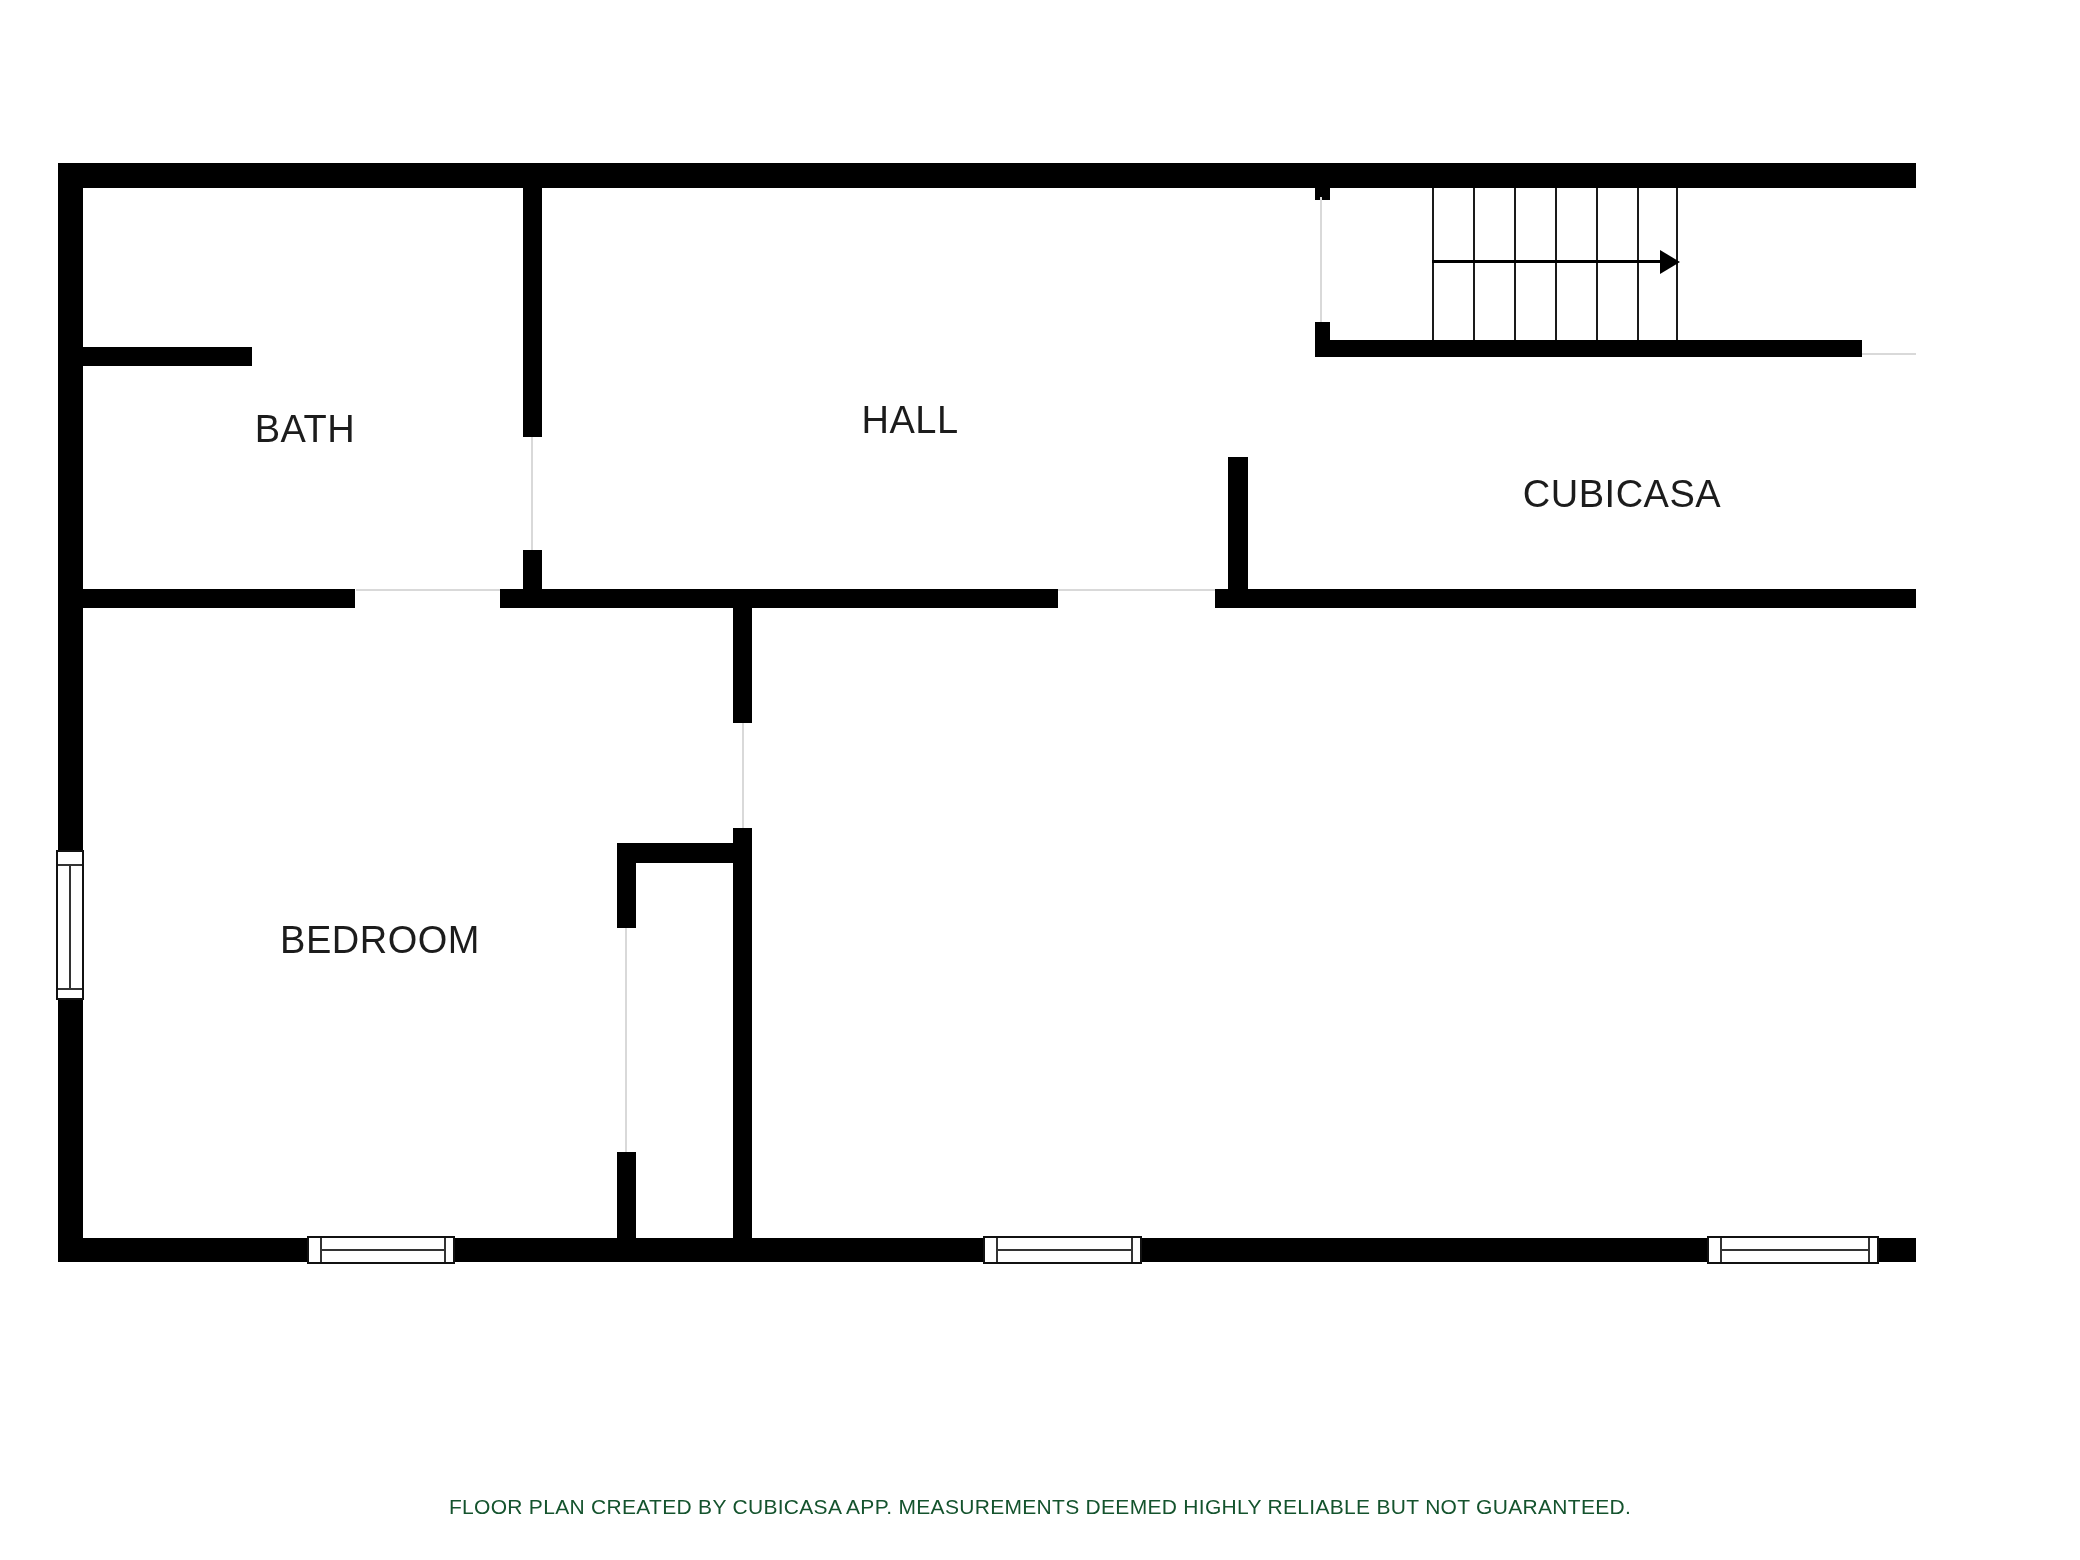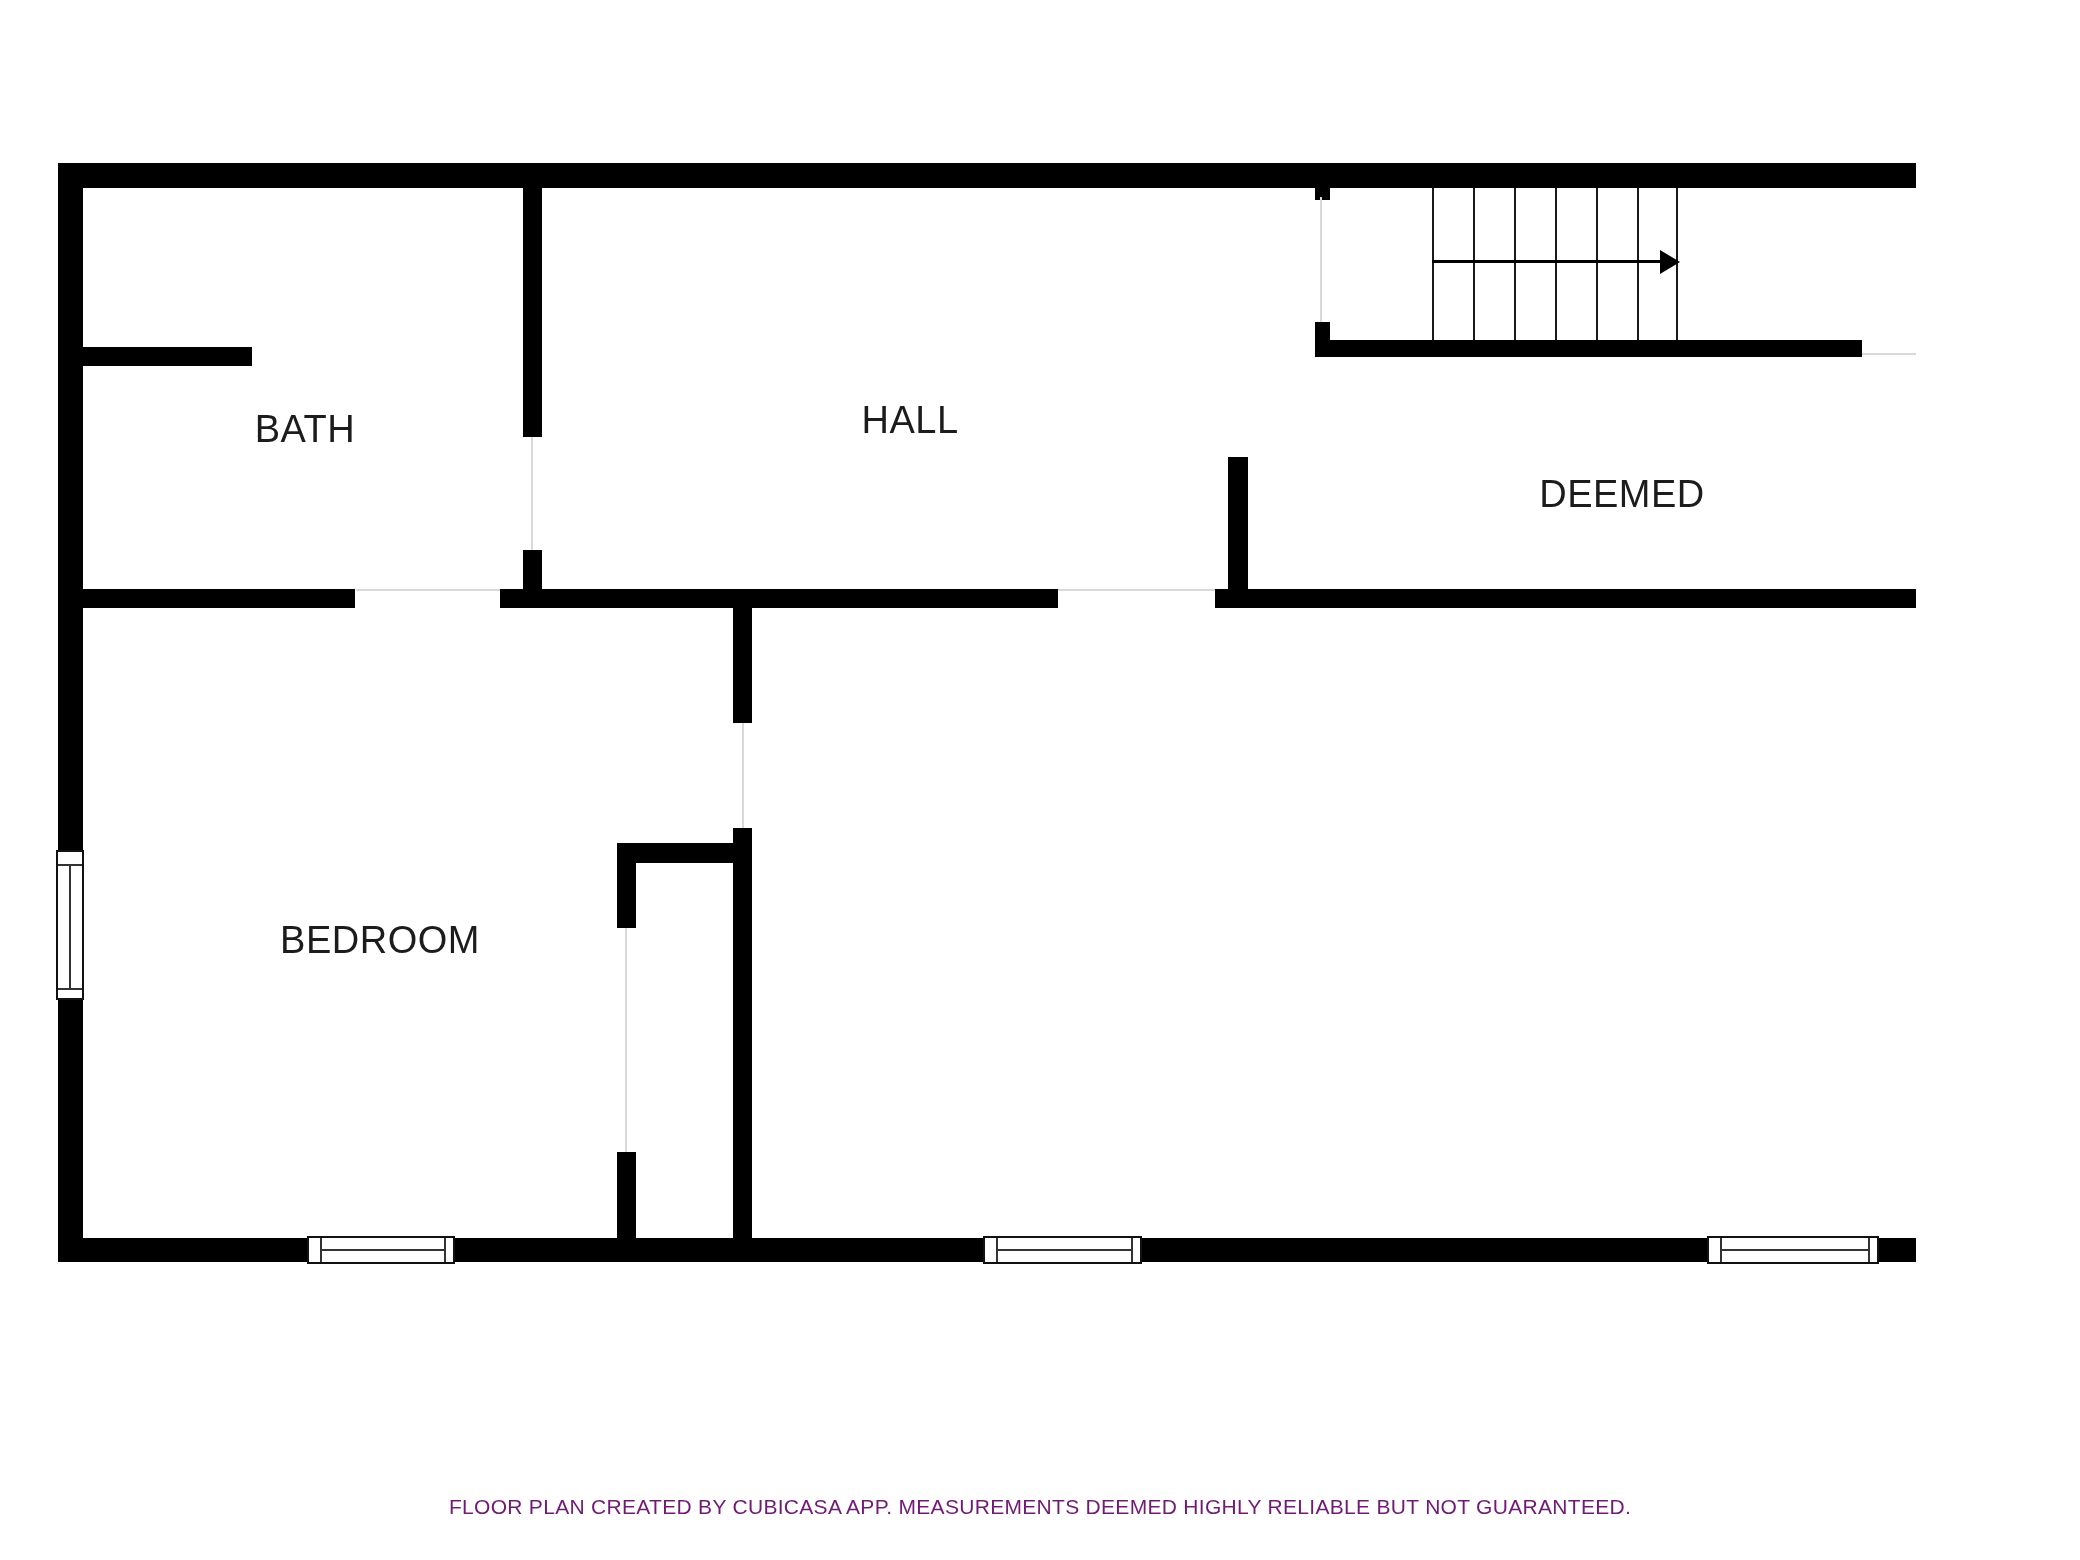--- a/index.html
+++ b/index.html
@@ -10,21 +10,21 @@
   .window{position:absolute;background:#ffffff;border:2px solid #111111;box-sizing:border-box;}
   .winline{position:absolute;background:#333333;}
   .stairs{position:absolute;left:1432px;top:188px;width:246px;height:152px;}
   .tread{position:absolute;top:0;width:2px;height:152px;background:#1a1a1a;}
   .arrow-shaft{position:absolute;left:0;top:72px;width:230px;height:3px;background:#000000;}
   .arrow-head{position:absolute;left:228px;top:62px;width:0;height:0;
               border-left:20px solid #000000;border-top:12px solid transparent;border-bottom:12px solid transparent;}
   .room-label{position:absolute;transform:translate(-50%,-50%);color:#1c1c1c;font-size:38px;
               letter-spacing:0.5px;white-space:nowrap;}
   .footer-note{position:absolute;left:1040px;top:1507px;transform:translate(-50%,-50%);
-               color:#701a75;font-size:21px;letter-spacing:0.3px;white-space:nowrap;}
+               color:#14532d;font-size:21px;letter-spacing:0.3px;white-space:nowrap;}
 </style>
 </head>
 <body>
 
 <div class="canvas">
 
   <div class="wall" style="left:58px;top:163px;width:1964px;height:25px;"></div>
   <div class="wall" style="left:58px;top:188px;width:25px;height:662px;"></div>
   <div class="wall" style="left:58px;top:1000px;width:25px;height:238px;"></div>
   <div class="wall" style="left:1997px;top:188px;width:25px;height:1050px;"></div>
@@ -86,18 +86,18 @@
     <div class="tread" style="left:123px;"></div>
     <div class="tread" style="left:164px;"></div>
     <div class="tread" style="left:205px;"></div>
     <div class="tread" style="left:244px;"></div>
     <div class="arrow-shaft"></div>
     <div class="arrow-head"></div>
   </div>
 
   <div class="room-label" style="left:305px;top:429px;">BATH</div>
   <div class="room-label" style="left:910px;top:420px;">HALL</div>
-  <div class="room-label" style="left:1622px;top:494px;">DEEMED</div>
+  <div class="room-label" style="left:1622px;top:494px;">CUBICASA</div>
   <div class="room-label" style="left:380px;top:940px;">BEDROOM</div>
 
   <div class="footer-note">FLOOR PLAN CREATED BY CUBICASA APP. MEASUREMENTS DEEMED HIGHLY RELIABLE BUT NOT GUARANTEED.</div>
 
 </div>
 
 </body></html>

